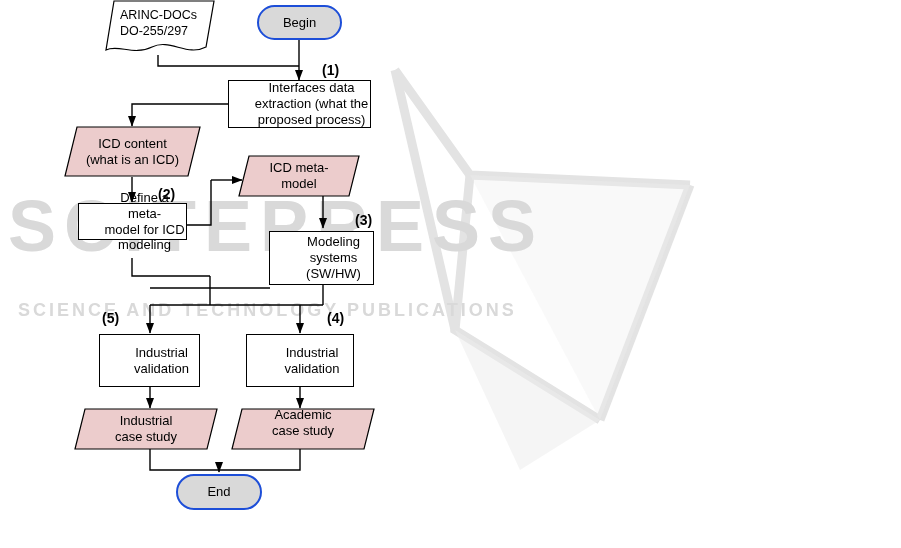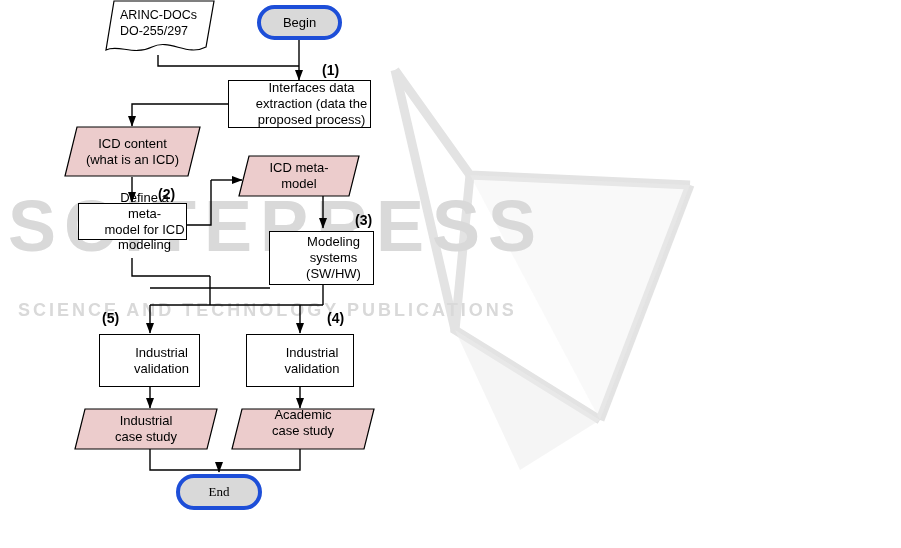--- a/index.html
+++ b/index.html
@@ -64,21 +64,21 @@
     color: #000000;
     line-height: 1.22;
   }
   .rect {
     background: #ffffff;
     border: 1px solid #000000;
     padding-left: 24px;
   }
   .terminator {
     background: #d9d9d9;
-    border: 4px solid #1d4ed8;
+    border: 2px solid #1d4ed8;
     border-radius: 22px;
   }
   .para-wrap {
     position: absolute;
     z-index: 3;
   }
   .para-wrap svg {
     position: absolute;
     left: 0;
     top: 0;
@@ -205,21 +205,21 @@
   </div>
 
   <div class="node terminator" style="left:257px; top:5px; width:85px; height:35px;">
     <span>Begin</span>
   </div>
 
   <div class="step-label" style="left:322px; top:62px;">(1)</div>
   <div class="node rect" style="left:228px; top:80px; width:143px; height:48px;">
     <div>
       <div>Interfaces data</div>
-      <div>extraction (data the</div>
+      <div>extraction (what the</div>
       <div>proposed process)</div>
     </div>
   </div>
 
   <div class="para-wrap" style="left:64px; top:126px; width:137px; height:51px;">
     <svg width="137" height="51" viewBox="0 0 137 51">
       <path d="M13,1 L136,1 L124,50 L1,50 Z" fill="#eccccc" stroke="#000000" stroke-width="1.2"></path>
     </svg>
     <div class="para-label">
       <div>
@@ -291,17 +291,17 @@
       <path d="M11,1 L143,1 L133,41 L1,41 Z" fill="#eccccc" stroke="#000000" stroke-width="1.2"></path>
     </svg>
     <div class="para-label">
       <div>
         <div>Academic</div>
         <div>case study</div>
       </div>
     </div>
   </div>
 
-  <div class="node terminator" style="left:176px; top:474px; width:86px; height:36px;font-family:Liberation Serif, serif;">
+  <div class="node terminator" style="left:176px; top:474px; width:86px; height:36px;">
     <span>End</span>
   </div>
 
 </div>
 
 </body></html>

